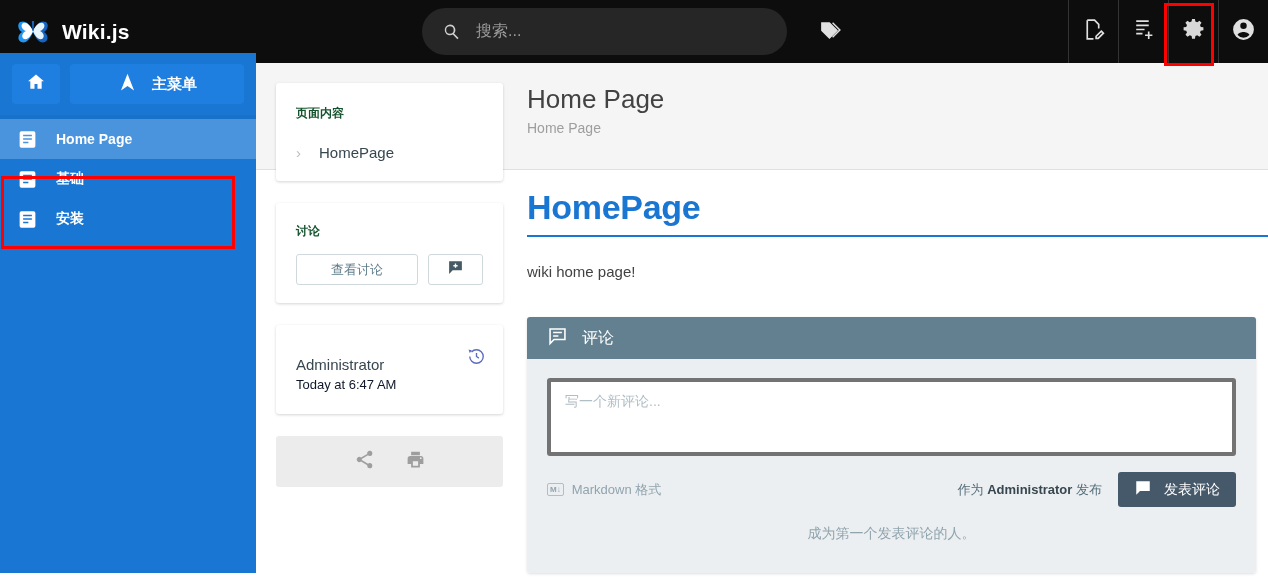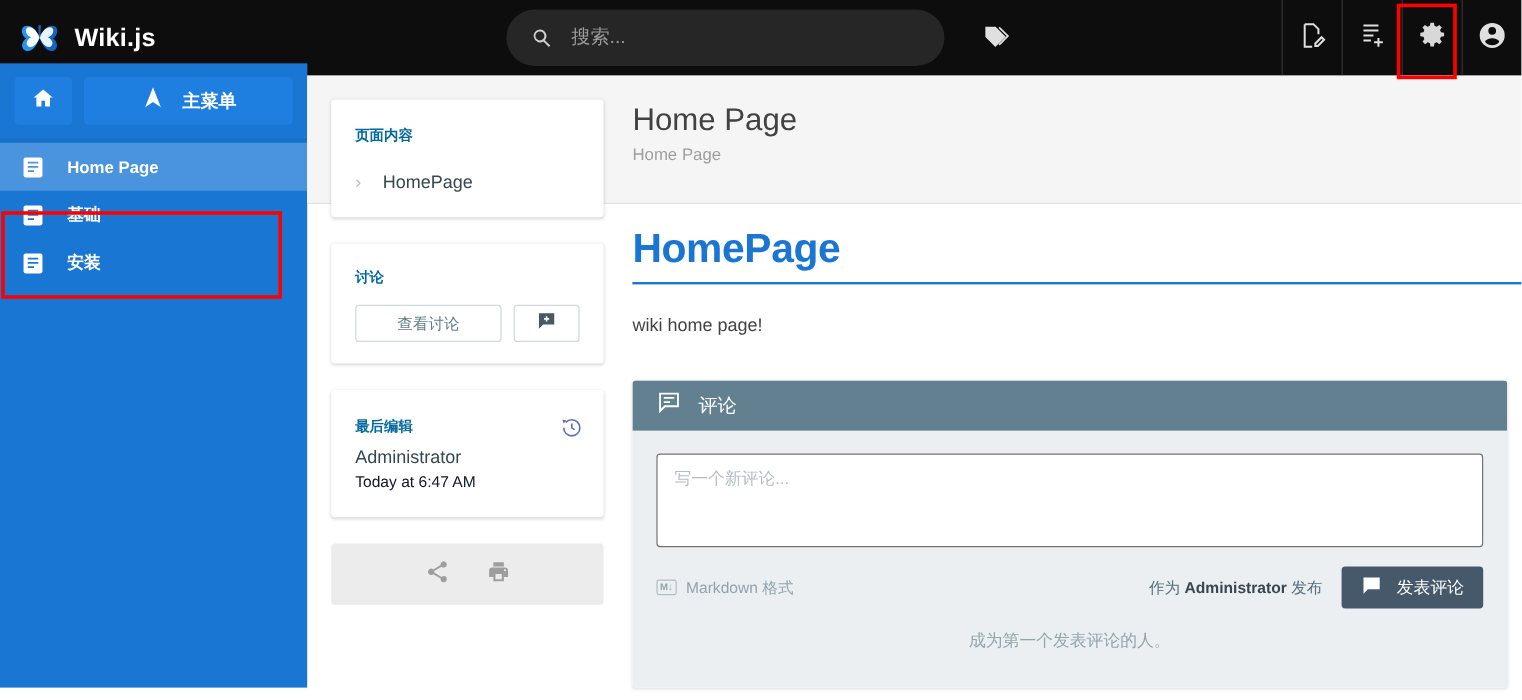--- a/index.html
+++ b/index.html
@@ -77,21 +77,21 @@
   .page-title { font-size: 26px; color: #424242; font-weight: normal; line-height: 32px; }
   .page-sub { font-size: 14px; color: #9e9e9e; margin-top: 5px; }
 
   .side-col {
     position: absolute; left: 276px; top: 83px; width: 227px;
   }
   .card {
     background: #ffffff; border-radius: 3px; box-shadow: 0 1px 3px rgba(0,0,0,.17);
     margin-bottom: 22px;
   }
-  .card-label { font-size: 12px; color: #0369a1; font-weight: bold; }
+  .card-label { font-size: 12px; color: #14532d; font-weight: bold; }
   .toc-card { padding: 22px 20px 20px 20px; }
   .toc-item {
     display: flex; align-items: center; gap: 18px; margin-top: 22px;
     font-size: 15px; color: #37474f;
   }
   .chev { color: #bdbdbd; font-size: 15px; }
 
   .disc-card { padding: 20px 20px 18px 20px; }
   .disc-row { display: flex; gap: 10px; margin-top: 14px; }
   .btn-outline {
@@ -126,21 +126,21 @@
   .comments {
     position: absolute; left: 527px; top: 317px; width: 729px;
     border-radius: 3px; overflow: hidden; box-shadow: 0 1px 3px rgba(0,0,0,.13);
   }
   .comments-head {
     height: 42px; background: #62808f; display: flex; align-items: center;
     padding-left: 20px; gap: 14px; color: #ffffff; font-size: 16px;
   }
   .comments-body { background: #eceff1; padding: 19px 20px 14px 20px; }
   .comment-input {
-    height: 78px; background: #fff; border: 1px solid #737373; border-radius: 3px;
+    height: 78px; background: #fff; border: 4px solid #737373; border-radius: 3px;
     padding: 11px 14px; color: #b0bec5; font-size: 14px;
   }
   .comment-foot {
     display: flex; align-items: center; margin-top: 16px;
   }
   .md-note { display: flex; align-items: center; gap: 8px; color: #90a4ae; font-size: 13px; }
   .md-badge {
     border: 1px solid #b0bec5; border-radius: 2px; font-size: 8px; color: #90a4ae;
     padding: 1px 2px; line-height: 9px; font-weight: bold;
     font-family: "Liberation Sans", sans-serif;
@@ -312,21 +312,20 @@
             <svg viewBox="0 0 24 24" width="17" height="17">
                 <path fill="#455a64" d="M3 3h18v13H8l-5 5z"></path>
                 <path stroke="#ffffff" stroke-width="1.9" d="M12 6.5v6M9 9.5h6"></path>
               </svg>
           </span>
         </div>
       </div>
     </div>
 
     <div class="card edit-card">
-      <div class="card-label">最后编辑</div>
       <div class="edit-name">Administrator</div>
       <div class="edit-date">Today at 6:47 AM</div>
       <span class="hist-icon">
         <svg viewBox="0 0 24 24" width="19" height="19">
             <path fill="none" stroke="#5c6bc0" stroke-width="1.7" d="M3.5 12a8.5 8.5 0 108.5-8.5 8.4 8.4 0 00-6.3 2.8"></path>
             <path fill="#5c6bc0" d="M2 3.2l4.3 1.2L3.4 7.6z"></path>
             <path fill="none" stroke="#5c6bc0" stroke-width="1.7" d="M12 7.5V12l3 2"></path>
           </svg>
       </span>
     </div>

